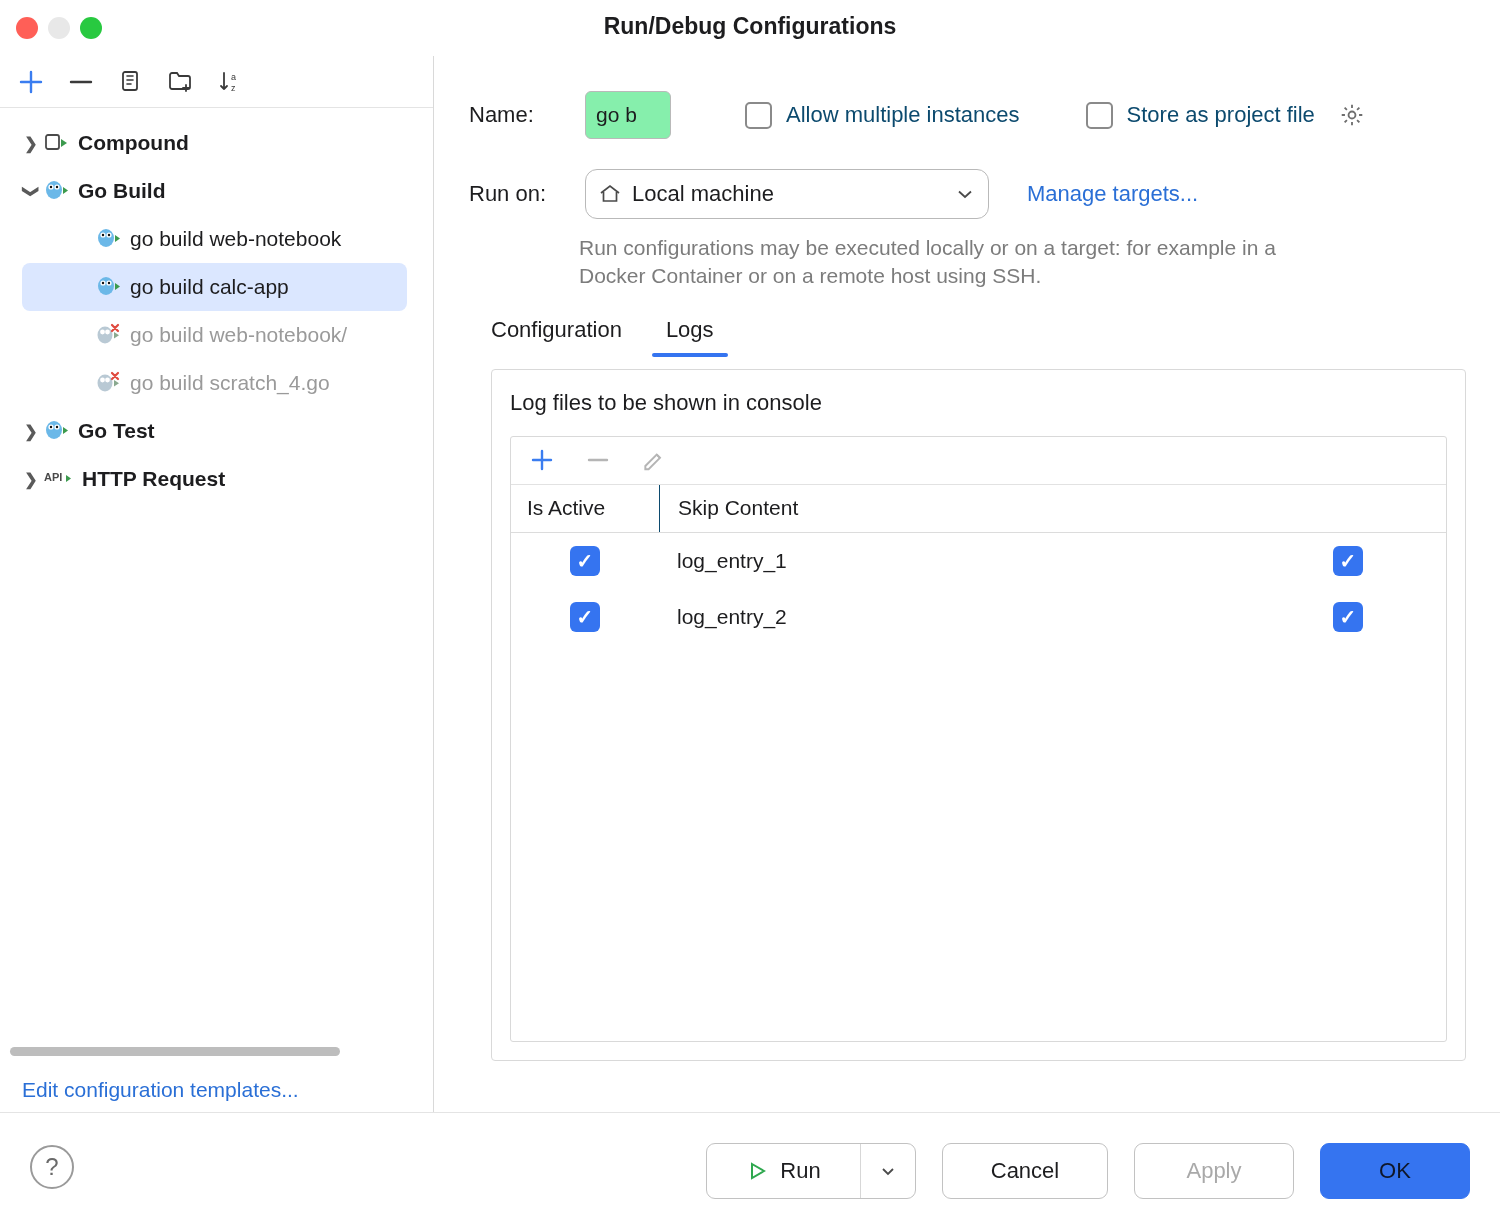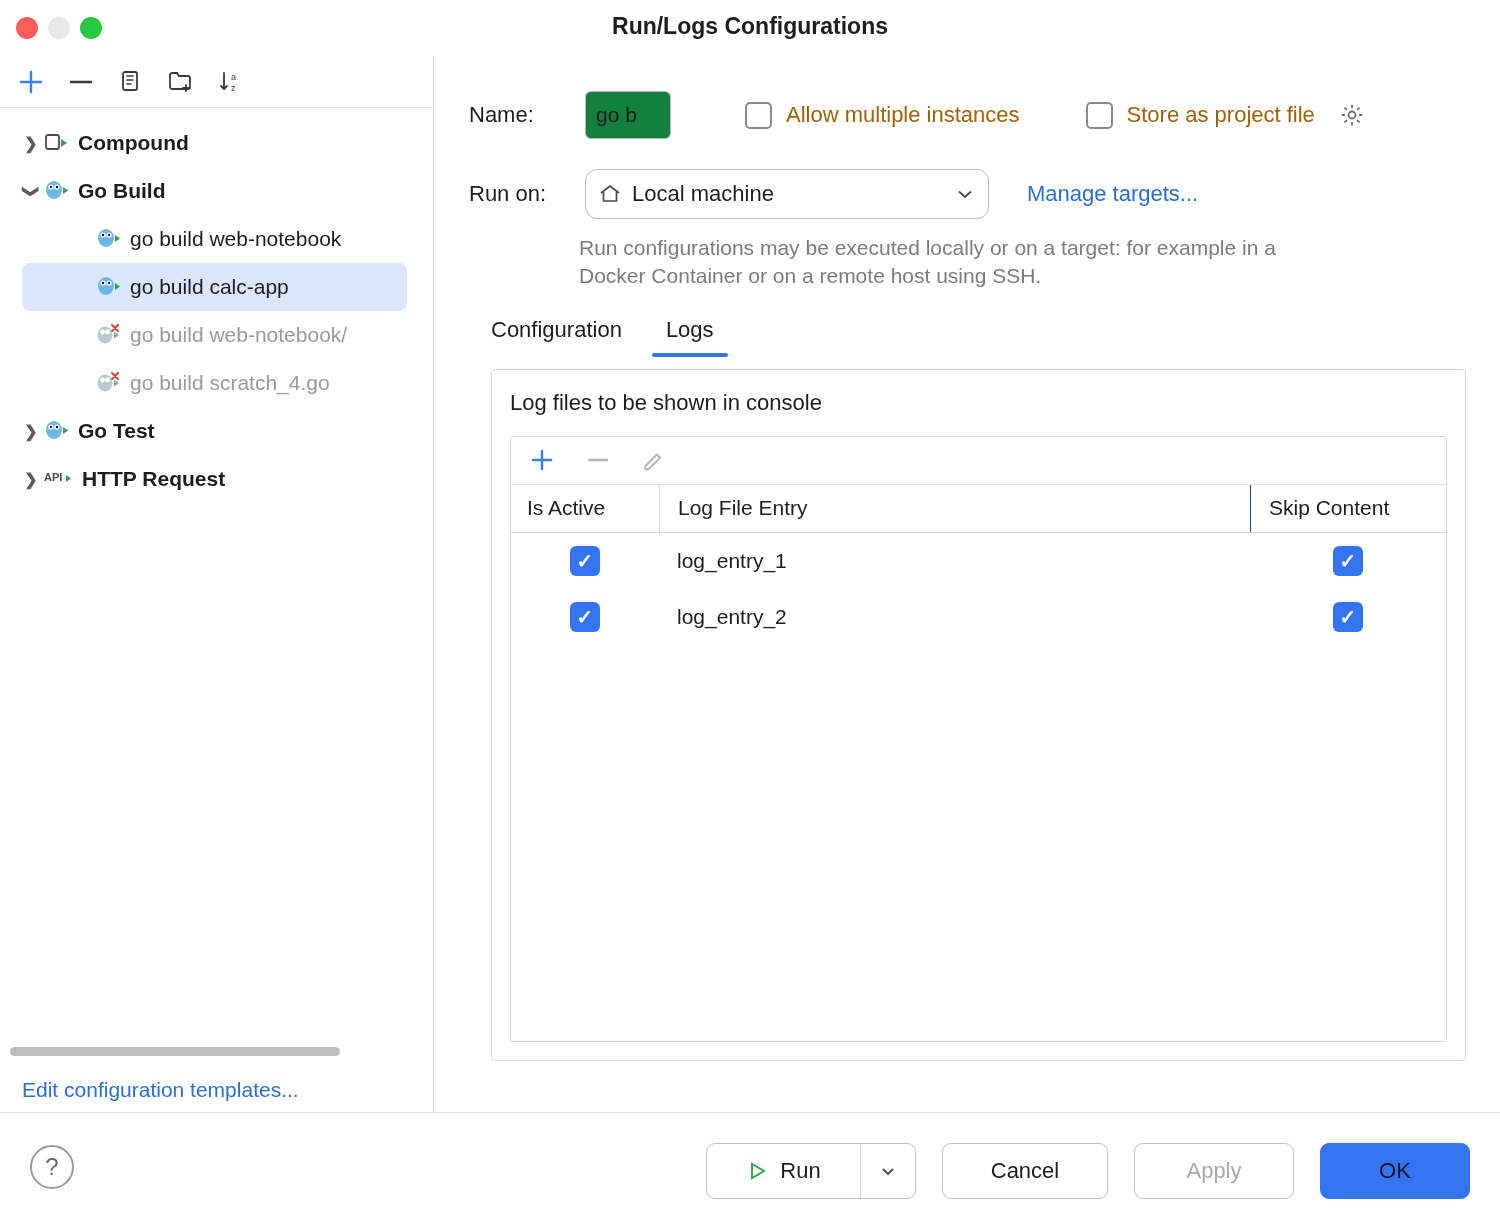--- a/index.html
+++ b/index.html
@@ -98,31 +98,31 @@
     padding: 24px 30px 0 35px;
   }
   .row { display: flex; align-items: center; }
   .label { font-size: 22px; color: #1d1d1f; }
 
   .name-row { margin-top: 10px; height: 50px; }
   .name-label { width: 116px; }
   .name-input {
     width: 86px; height: 48px;
     border: 1px solid #b9b9b9; border-radius: 6px;
-    background: #15803d;
+    background: #86efac;
     font-size: 21px; color: #1d1d1f;
     padding: 0 10px;
     font-family: "Liberation Sans", sans-serif;
   }
   .cbox {
     width: 27px; height: 27px; border: 2px solid #8a8a8a; border-radius: 5px;
     background: #fff; display: inline-block; flex: none;
   }
   .cb-wrap { display: flex; align-items: center; gap: 14px; }
-  .cb-label { font-size: 22px; color: #a16207; }
+  .cb-label { font-size: 22px; color: #0c4a6e; }
   .gear { margin-left: 10px; color: #6e6e6e; }
 
   .runon-row { margin-top: 28px; height: 52px; }
   .runon-label { width: 116px; }
   .combo {
     width: 404px; height: 50px;
     border: 1px solid #b9b9b9; border-radius: 12px;
     background: #fff;
     display: flex; align-items: center; padding: 0 12px;
     font-size: 22px; color: #1d1d1f;
@@ -232,21 +232,21 @@
 <body>
 
 <div class="window">
 
   <div class="titlebar">
     <div class="traffic">
       <span class="dot red"></span>
       <span class="dot yellow"></span>
       <span class="dot green"></span>
     </div>
-    <div class="title">Run/Logs Configurations</div>
+    <div class="title">Run/Debug Configurations</div>
   </div>
 
   <div class="left">
     <div class="left-toolbar">
       <div class="tb-btn">
         <svg width="28" height="28" viewBox="0 0 28 28">
             <path d="M14 4v20M4 14h20" stroke="#3a7df0" stroke-width="2.4" stroke-linecap="round"></path>
           </svg>
       </div>
       <div class="tb-btn">
@@ -456,21 +456,20 @@
           <div class="tt-btn disabled">
             <svg width="26" height="26" viewBox="0 0 24 24" fill="none" stroke="#b5b5b5" stroke-width="1.8">
                 <path d="M4 17.5l10.5-10.5 3 3L7 20.5H4z"></path>
                 <path d="M14.5 7l3 3"></path>
               </svg>
           </div>
         </div>
 
         <div class="thead">
           <div class="th-active">Is Active</div>
-          <div class="th-entry">Log File Entry</div>
           <div class="th-skip">Skip Content</div>
         </div>
 
         <div class="trow">
           <div class="td-active">
             <span class="cbox-on">✓</span>
           </div>
           <div class="td-entry">log_entry_1</div>
           <div class="td-skip">
             <span class="cbox-on">✓</span>

